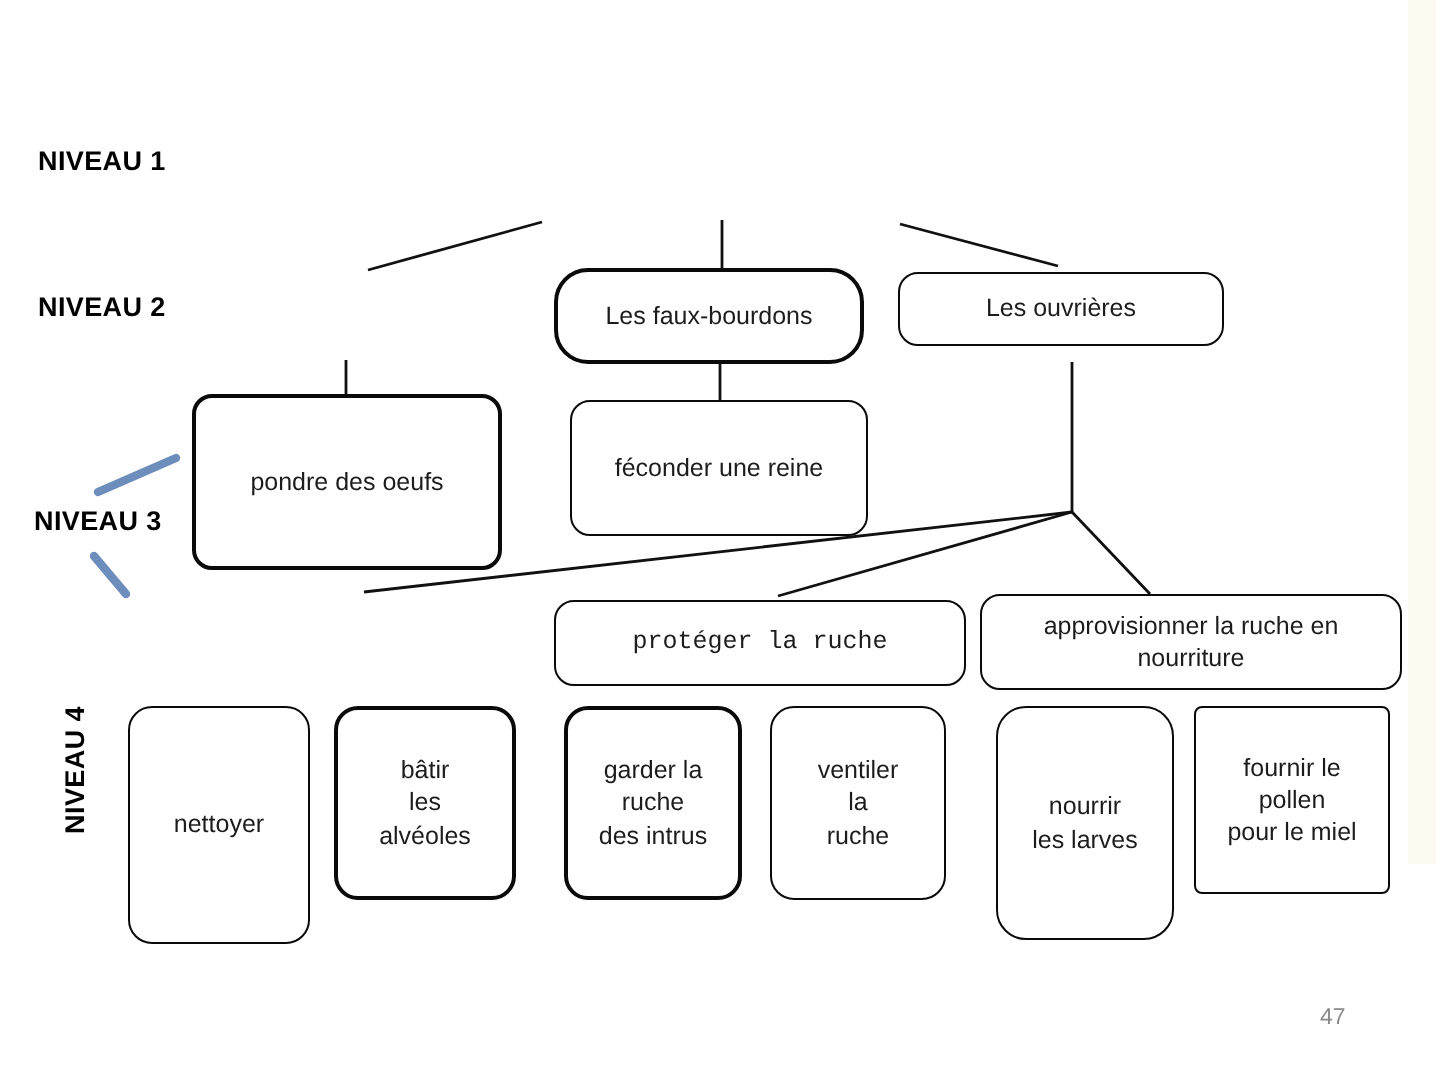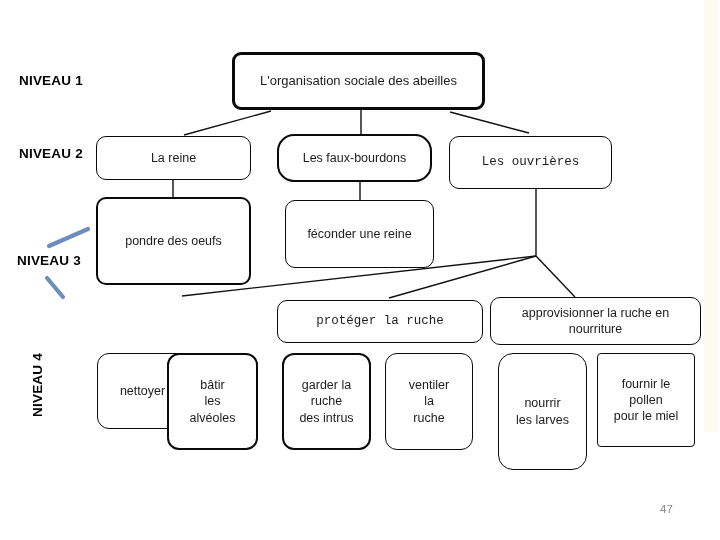--- a/index.html
+++ b/index.html
@@ -31,27 +31,27 @@
   .box{
     position:absolute;box-sizing:border-box;background:#fff;
     border:1.5px solid var(--border);border-radius:10px;
     display:flex;align-items:center;justify-content:center;
     text-align:center;font-size:12.5px;color:var(--ink);
     white-space:pre-line;line-height:1.3;padding:2px 4px;
   }
   .b-root      {left:232px;top:52px; width:253px;height:58px;border-width:3px;border-radius:9px;font-size:13px;}
   .b-queen     {left:96px; top:136px;width:155px;height:44px;border-width:1.4px;}
   .b-drones    {left:277px;top:134px;width:155px;height:48px;border-width:2px;border-radius:17px;}
-  .b-workers   {left:449px;top:136px;width:163px;height:53px;border-width:1.6px;font-family:Liberation Mono, monospace;}
+  .b-workers   {left:449px;top:136px;width:163px;height:37px;border-width:1.6px;}
   .b-pondre    {left:96px; top:197px;width:155px;height:88px;border-width:2px;}
   .b-feconder  {left:285px;top:200px;width:149px;height:68px;border-width:1.6px;}
   .b-entretenir{left:58px; top:298px;width:208px;height:46px;border-width:2px;}
   .b-proteger  {left:277px;top:300px;width:206px;height:43px;border-width:1.6px;font-family:Liberation Mono, monospace;}
   .b-approv    {left:490px;top:297px;width:211px;height:48px;border-width:1.6px;}
-  .b-nettoyer  {left:64px; top:353px;width:91px; height:76px;border-width:1.6px;border-radius:12px;margin-left:33px;}
+  .b-nettoyer  {left:64px; top:353px;width:91px; height:119px;border-width:1.6px;border-radius:12px;}
   .b-batir     {left:167px;top:353px;width:91px; height:97px;border-width:2px;border-radius:12px;}
   .b-garder    {left:282px;top:353px;width:89px; height:97px;border-width:2px;border-radius:12px;}
   .b-ventiler  {left:385px;top:353px;width:88px; height:97px;border-width:1.6px;border-radius:12px;}
   .b-nourrir   {left:498px;top:353px;width:89px; height:117px;border-width:1.6px;border-radius:15px;}
   .b-fournir   {left:597px;top:353px;width:98px; height:94px;border-width:1.6px;border-radius:4px;}
   .page-num{
     position:absolute;left:660px;top:503px;font-size:11.5px;color:#8a8a8a;
   }
 </style>
 </head>
@@ -73,23 +73,21 @@
     <line x1="536" y1="256" x2="575" y2="297"></line>
     <line class="blue" x1="49" y1="246" x2="88" y2="229"></line>
     <line class="blue" x1="47" y1="278" x2="63" y2="297"></line>
   </svg>
 
   <div class="lvl lvl1">NIVEAU 1</div>
   <div class="lvl lvl2">NIVEAU 2</div>
   <div class="lvl lvl3">NIVEAU 3</div>
   <div class="lvl lvl4">NIVEAU 4</div>
 
-  <div class="box b-root">L'organisation sociale des abeilles</div>
 
-  <div class="box b-queen">La reine</div>
   <div class="box b-drones">Les faux-bourdons</div>
   <div class="box b-workers">Les ouvrières</div>
 
   <div class="box b-pondre">pondre des oeufs</div>
   <div class="box b-feconder">féconder une reine</div>
   <div class="box b-proteger">protéger la ruche</div>
   <div class="box b-approv">approvisionner la ruche en
 nourriture</div>
 
   <div class="box b-nettoyer">nettoyer</div>

